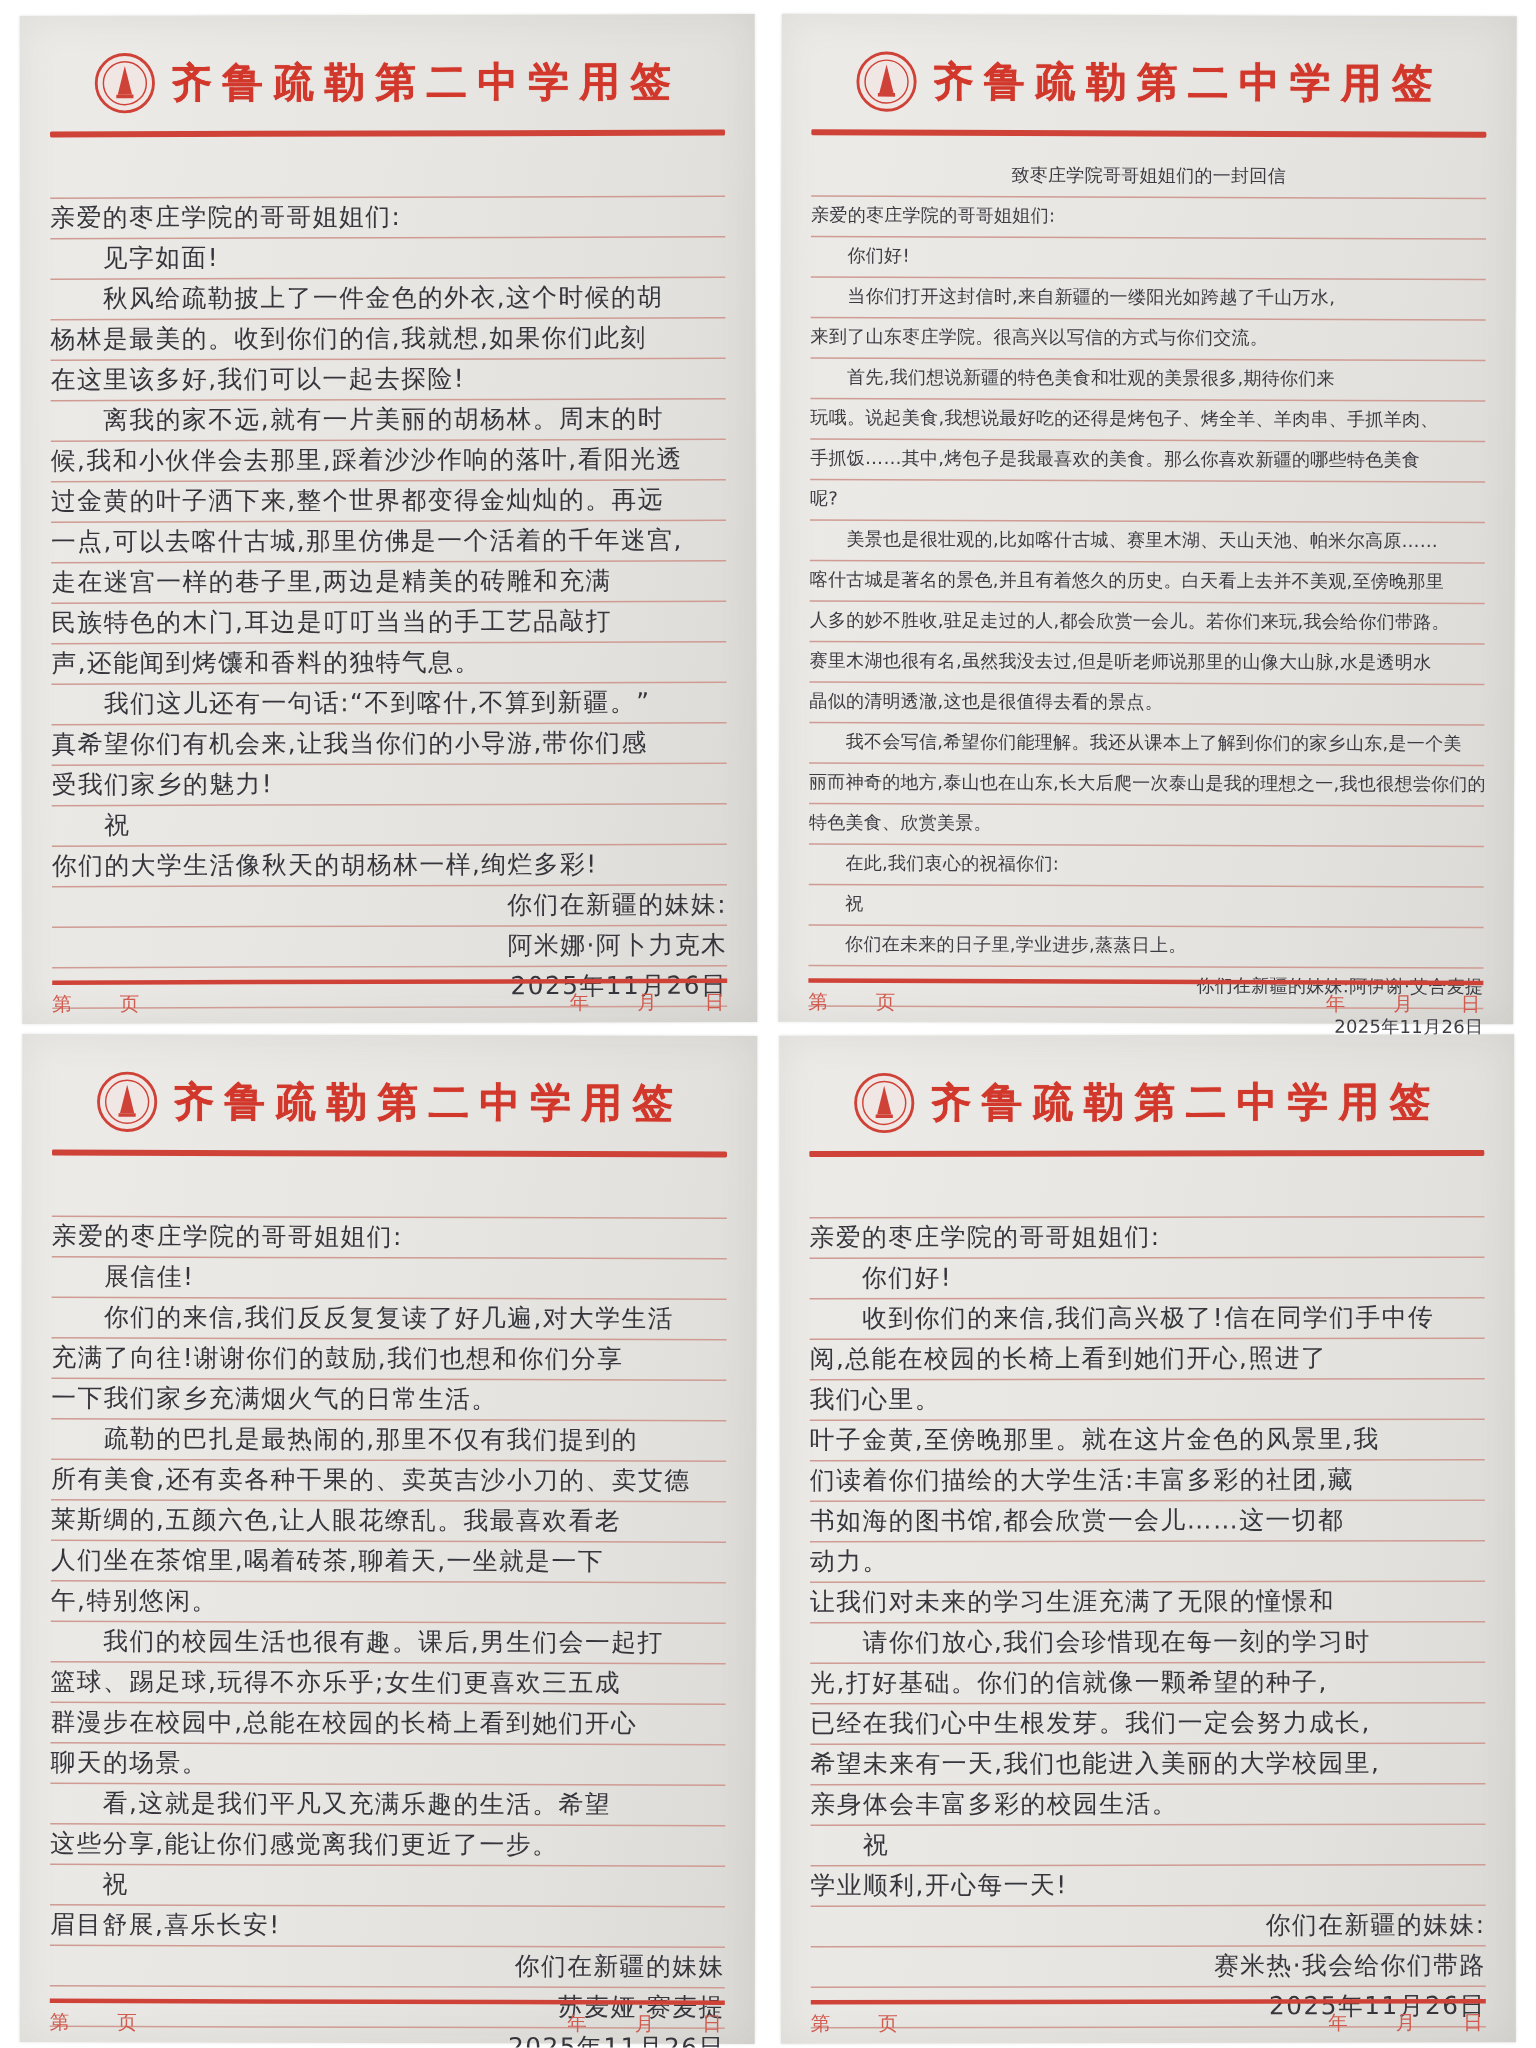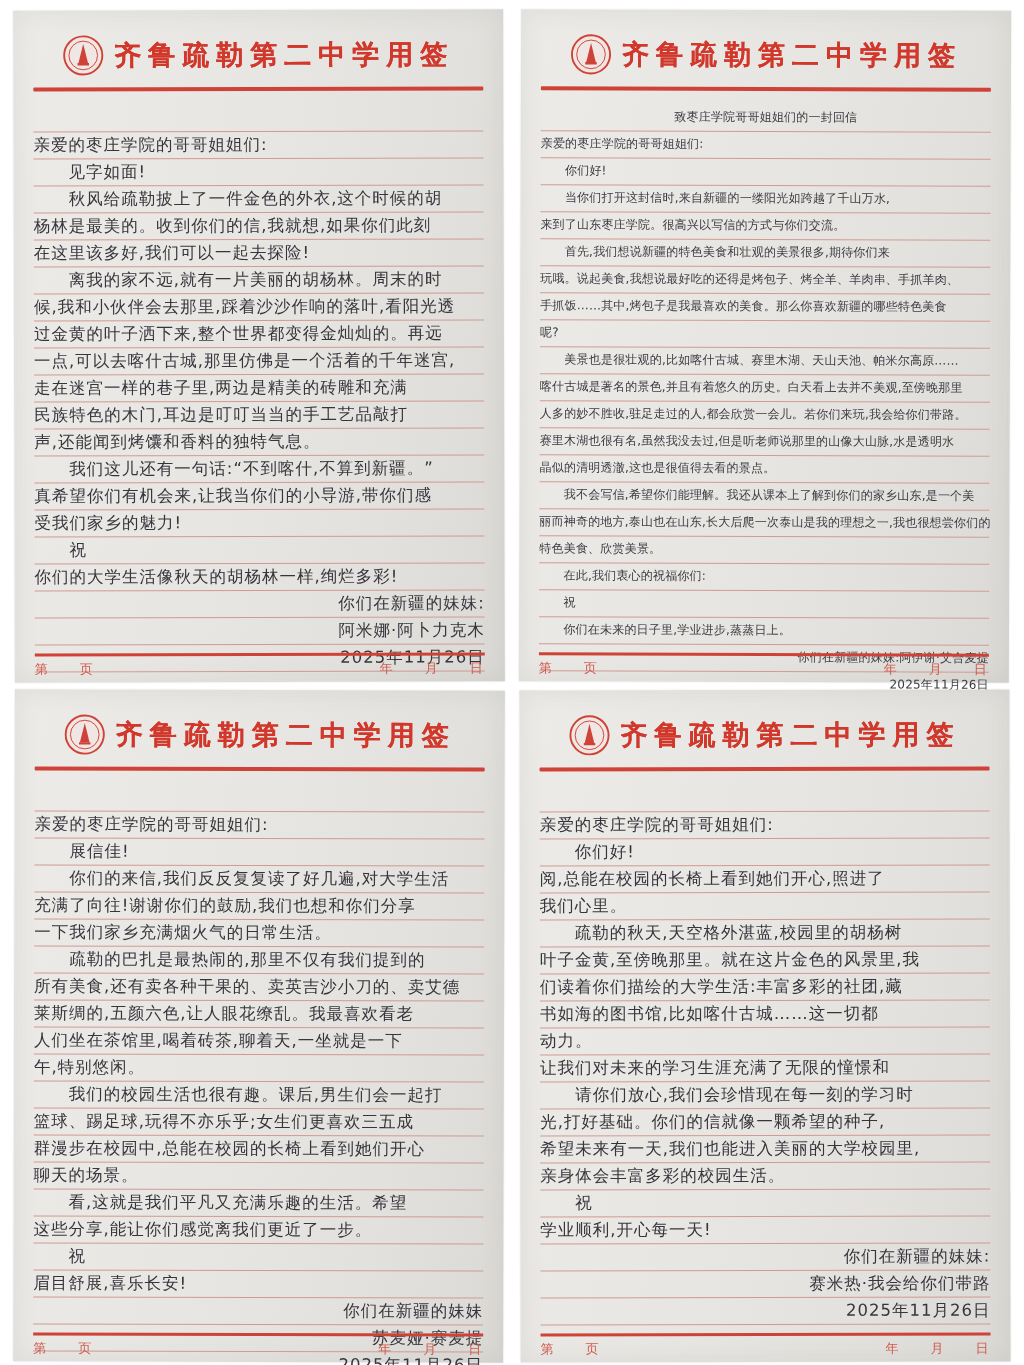--- a/index.html
+++ b/index.html
@@ -218,30 +218,31 @@
           <rect x="16" y="30" width="12" height="2.5" fill="#cf4237"></rect>
         </svg>
       </span>
       <span class="lh-title">齐鲁疏勒第二中学用签</span>
     </div>
     <div class="headrule"></div>
     <div class="lines">
         <div class="line"></div>
         <div class="line">亲爱的枣庄学院的哥哥姐姐们:</div>
         <div class="line">　　你们好!</div>
+        <div class="line">　　收到你们的来信,我们高兴极了!信在同学们手中传</div>
         <div class="line">阅,总能在校园的长椅上看到她们开心,照进了</div>
         <div class="line">我们心里。</div>
-        <div class="line">　　疏勒的秋天,天空格外湛蓝,校园里的胡杨树</div>
         <div class="line">叶子金黄,至傍晚那里。就在这片金色的风景里,我</div>
         <div class="line">们读着你们描绘的大学生活:丰富多彩的社团,藏</div>
-        <div class="line">书如海的图书馆,比如喀什古城……这一切都</div>
+        <div class="line">书如海的图书馆,都会欣赏一会儿……这一切都</div>
         <div class="line">动力。</div>
         <div class="line">让我们对未来的学习生涯充满了无限的憧憬和</div>
         <div class="line">　　请你们放心,我们会珍惜现在每一刻的学习时</div>
         <div class="line">光,打好基础。你们的信就像一颗希望的种子,</div>
+        <div class="line">已经在我们心中生根发芽。我们一定会努力成长,</div>
         <div class="line">希望未来有一天,我们也能进入美丽的大学校园里,</div>
         <div class="line">亲身体会丰富多彩的校园生活。</div>
         <div class="line">　　祝</div>
         <div class="line">学业顺利,开心每一天!</div>
         <div class="line align-right">你们在新疆的妹妹:　</div>
         <div class="line align-right">赛米热·我会给你们带路　</div>
         <div class="line align-right">2025年11月26日　</div>
       </div>
     <div class="sheet-footer">
       <span>第　　页</span>

